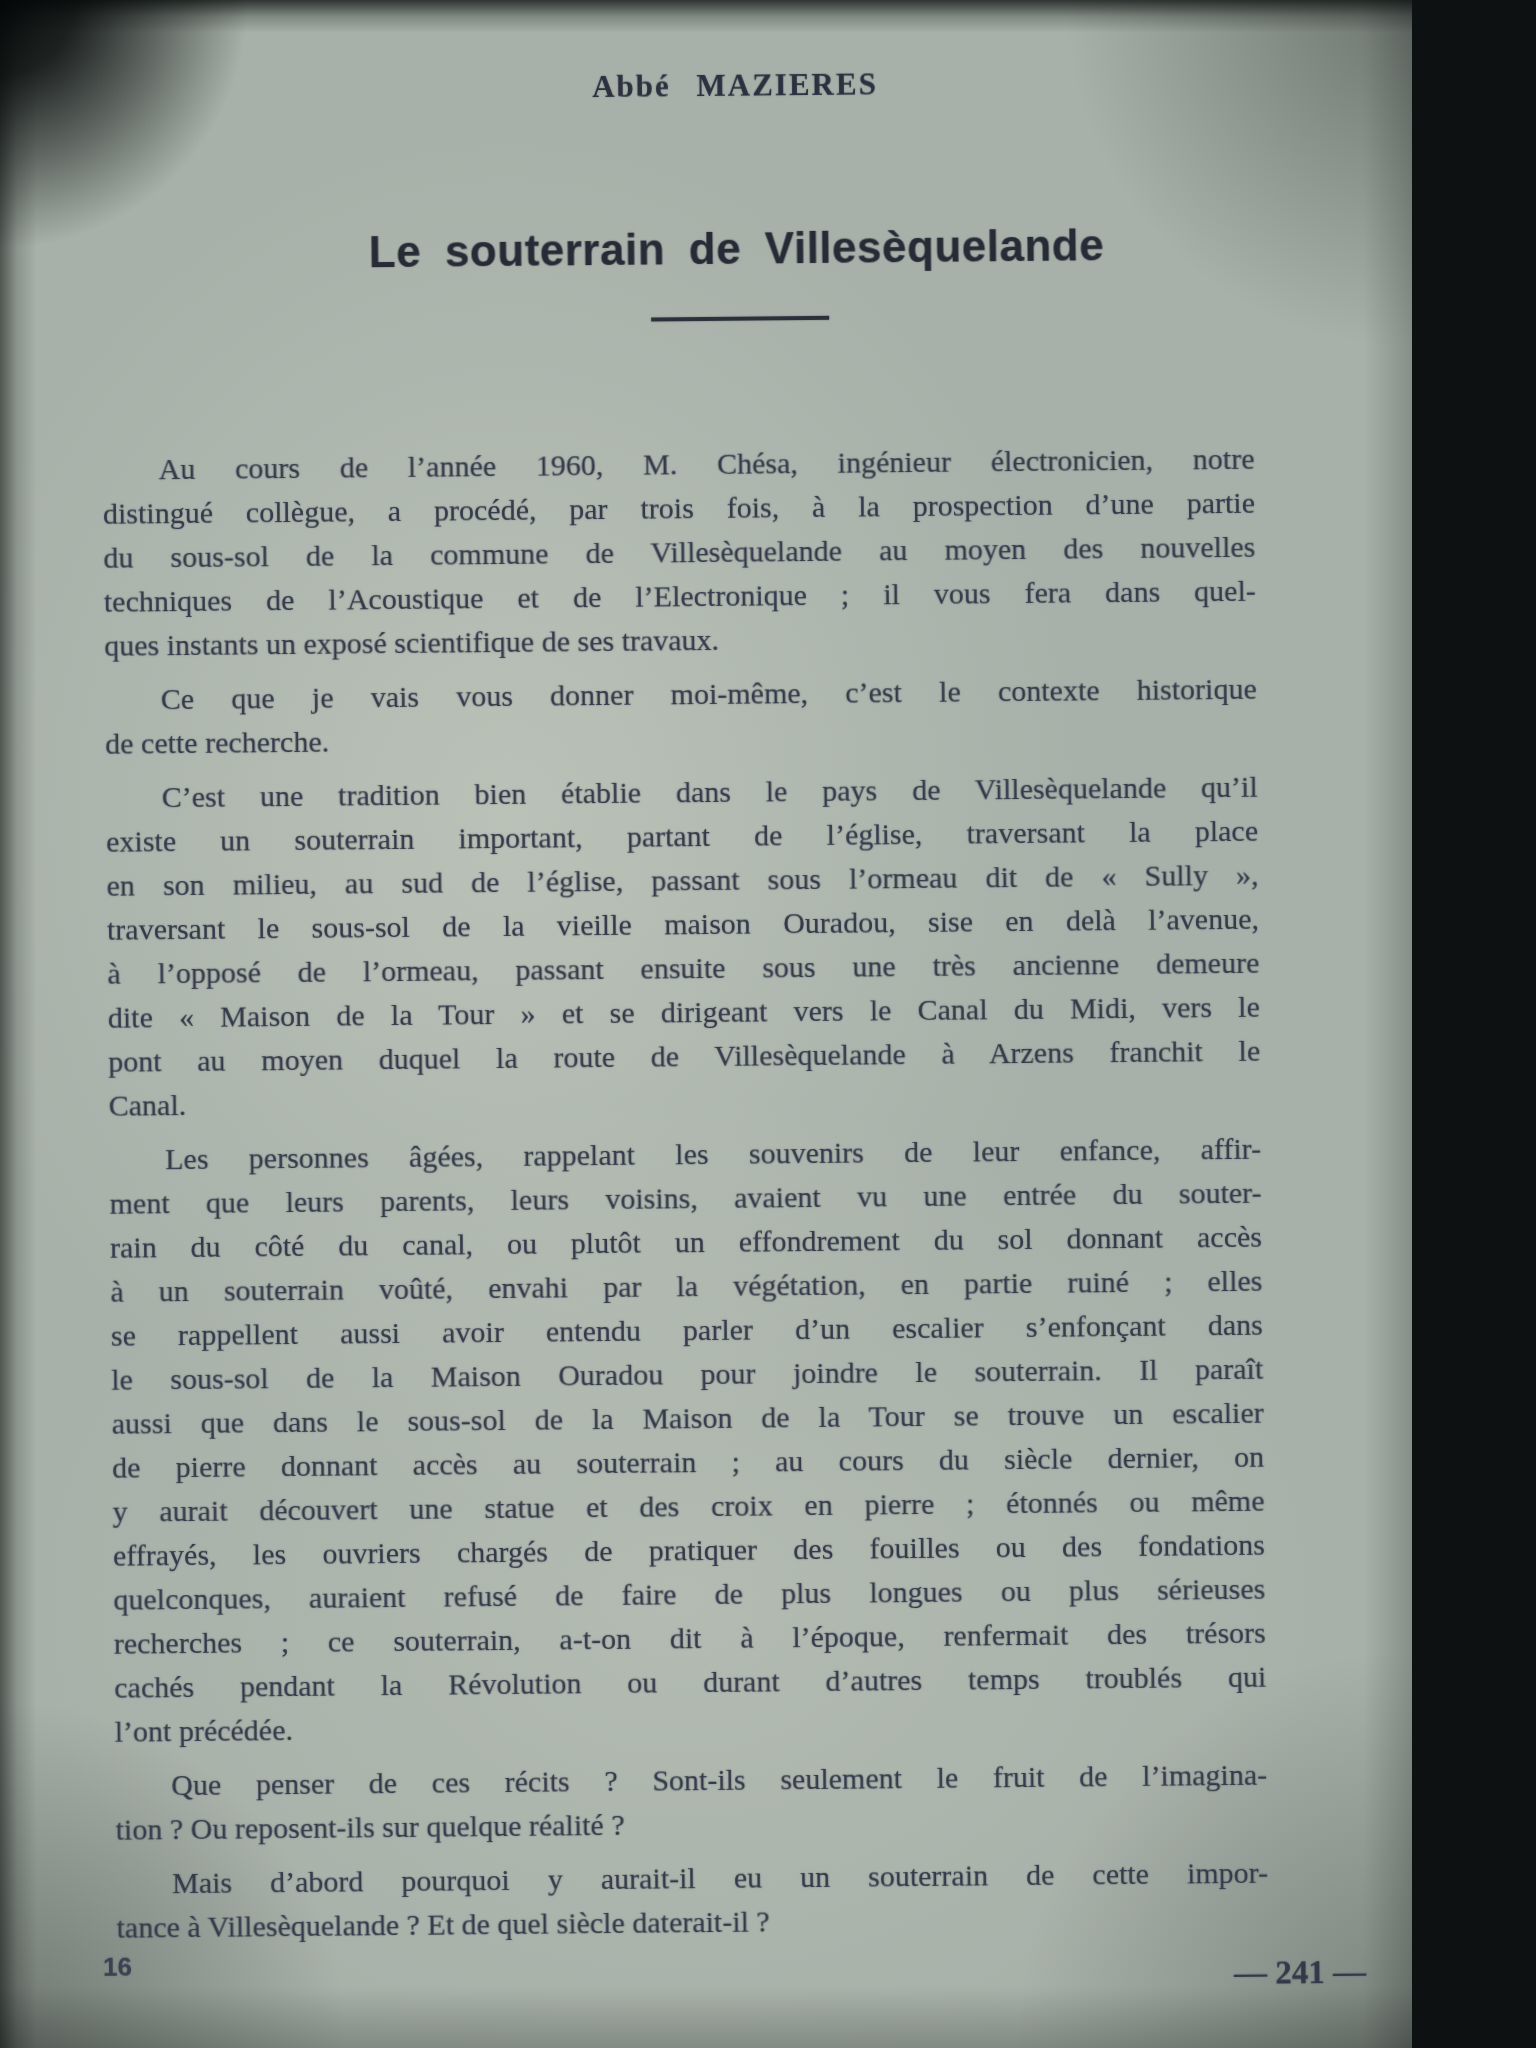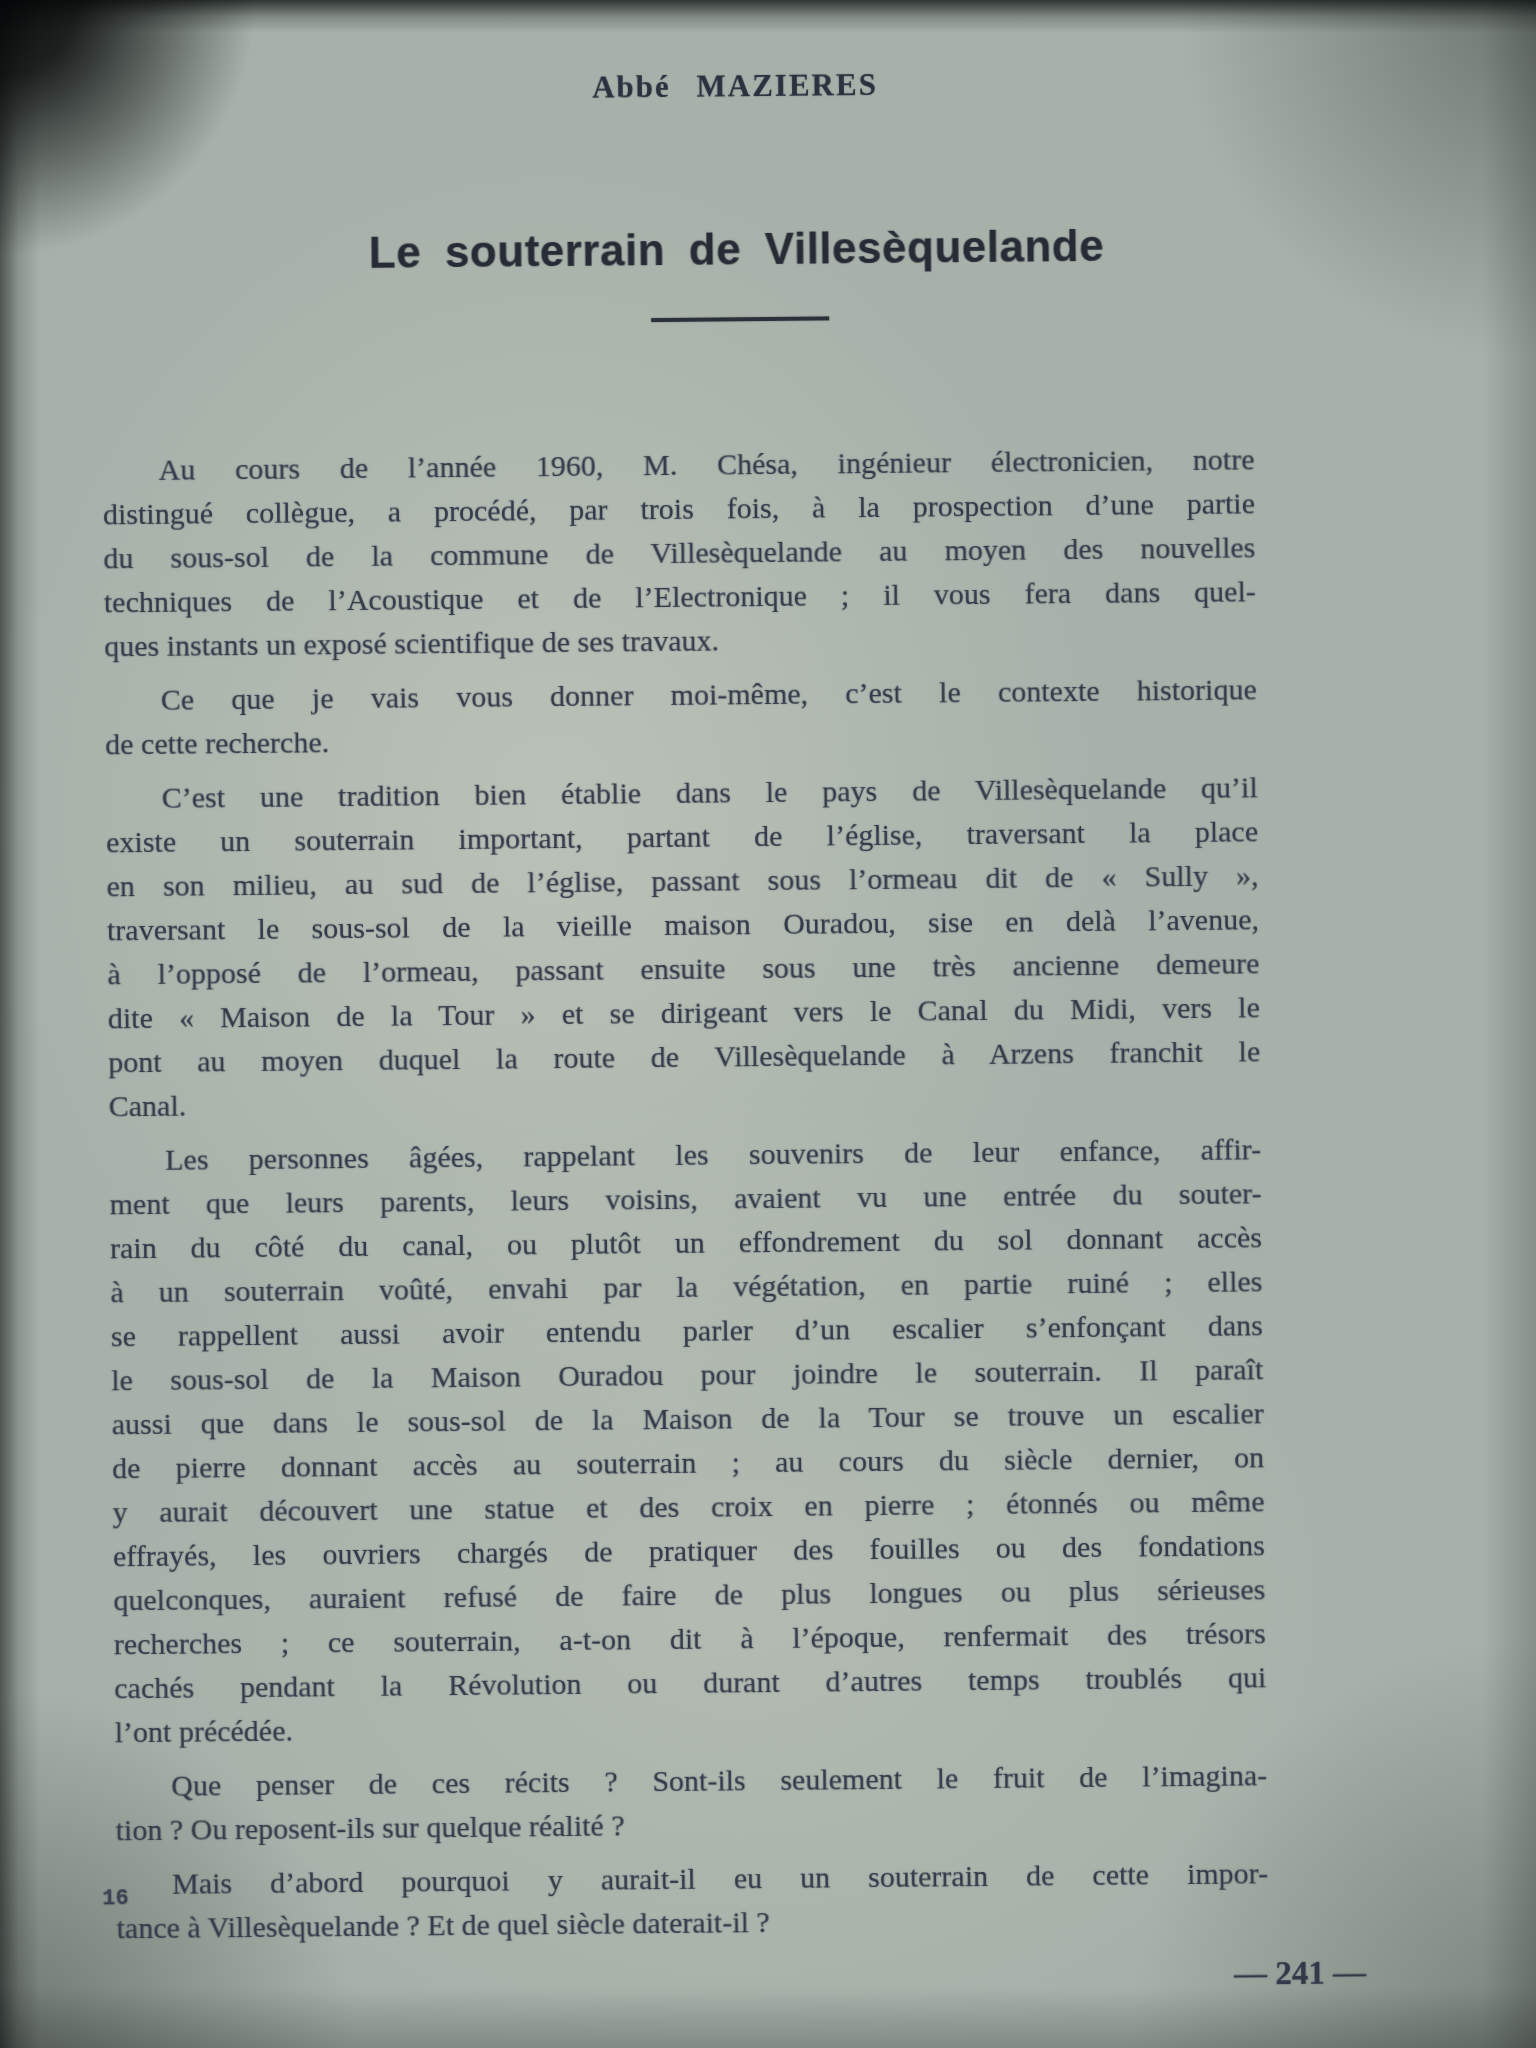--- a/index.html
+++ b/index.html
@@ -1,17 +1,17 @@
 <!DOCTYPE html>
 <html><head>
 <meta charset="utf-8">
 <style>
   html,body { margin:0; padding:0; background:#0e1112; }
   .photo {
-    position:relative; width:1536px; height:2048px; overflow:hidden;
+    position:relative; width:1412px; height:2048px; overflow:hidden;
     background:
       radial-gradient(circle at 0% 0%, rgba(4,7,7,0.97) 0%, rgba(4,7,7,0.85) 3%, rgba(4,7,7,0) 10%),
       linear-gradient(180deg, rgba(8,12,11,0.75) 0%, rgba(8,12,11,0.25) 0.8%, rgba(8,12,11,0) 1.6%),
       linear-gradient(90deg, rgba(8,12,11,0.55) 0%, rgba(8,12,11,0.18) 1.2%, rgba(8,12,11,0) 2.6%),
       radial-gradient(circle at 100% 0%, rgba(12,17,15,0.38) 0%, rgba(12,17,15,0) 14%),
       radial-gradient(circle at 100% 100%, rgba(12,17,15,0.30) 0%, rgba(12,17,15,0) 16%),
       radial-gradient(circle at 0% 100%, rgba(12,17,15,0.38) 0%, rgba(12,17,15,0) 14%),
       linear-gradient(270deg, rgba(18,24,22,0.22) 0%, rgba(18,24,22,0) 3.5%),
       linear-gradient(0deg, rgba(18,24,22,0.26) 0%, rgba(18,24,22,0) 3%),
       radial-gradient(ellipse 820px 980px at 36% 40%, rgba(212,216,204,0.42) 0%, rgba(212,216,204,0) 70%),
@@ -44,22 +44,22 @@
     position:absolute; top:442px; left:104px; width:1152px;
     font-family:"Liberation Serif", serif; font-size:30px; line-height:44px;
     color:#343a4a; text-shadow:0 0 1.6px rgba(46,52,68,0.5);
   }
   .para { margin:0 0 0 0; padding:0; }
   .para + .para { margin-top:10px; }
   .line { text-align:justify; text-align-last:justify; }
   .line.first { text-indent:56px; }
   .line.last { text-align-last:left; }
   .footer-left {
-    position:absolute; top:1880px; left:90px;
-    font-family:Liberation Mono, monospace; font-weight:bold; font-size:22px;
+    position:absolute; top:1946px; left:90px;
+    font-family:Liberation Sans, sans-serif; font-weight:bold; font-size:26px;
     color:#3a4151; text-shadow:0 0 1.5px rgba(52,58,74,0.5);
   }
   .footer-right {
     position:absolute; top:1960px; left:1176px; width:222px; text-align:center;
     font-family:"Liberation Serif", serif; font-weight:bold; font-size:33px;
     color:#333949; text-shadow:0 0 1.5px rgba(46,52,68,0.5);
   }
 </style>
 </head>
 <body>

